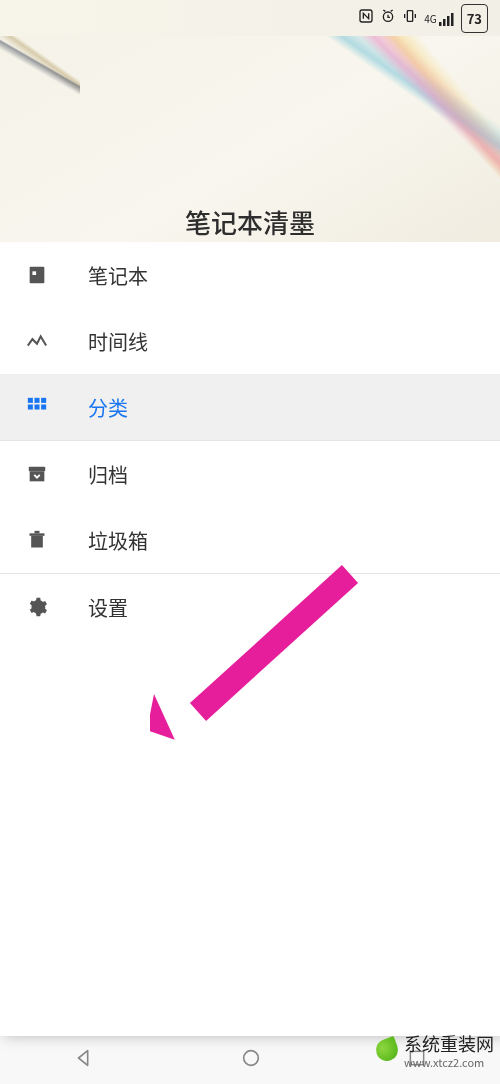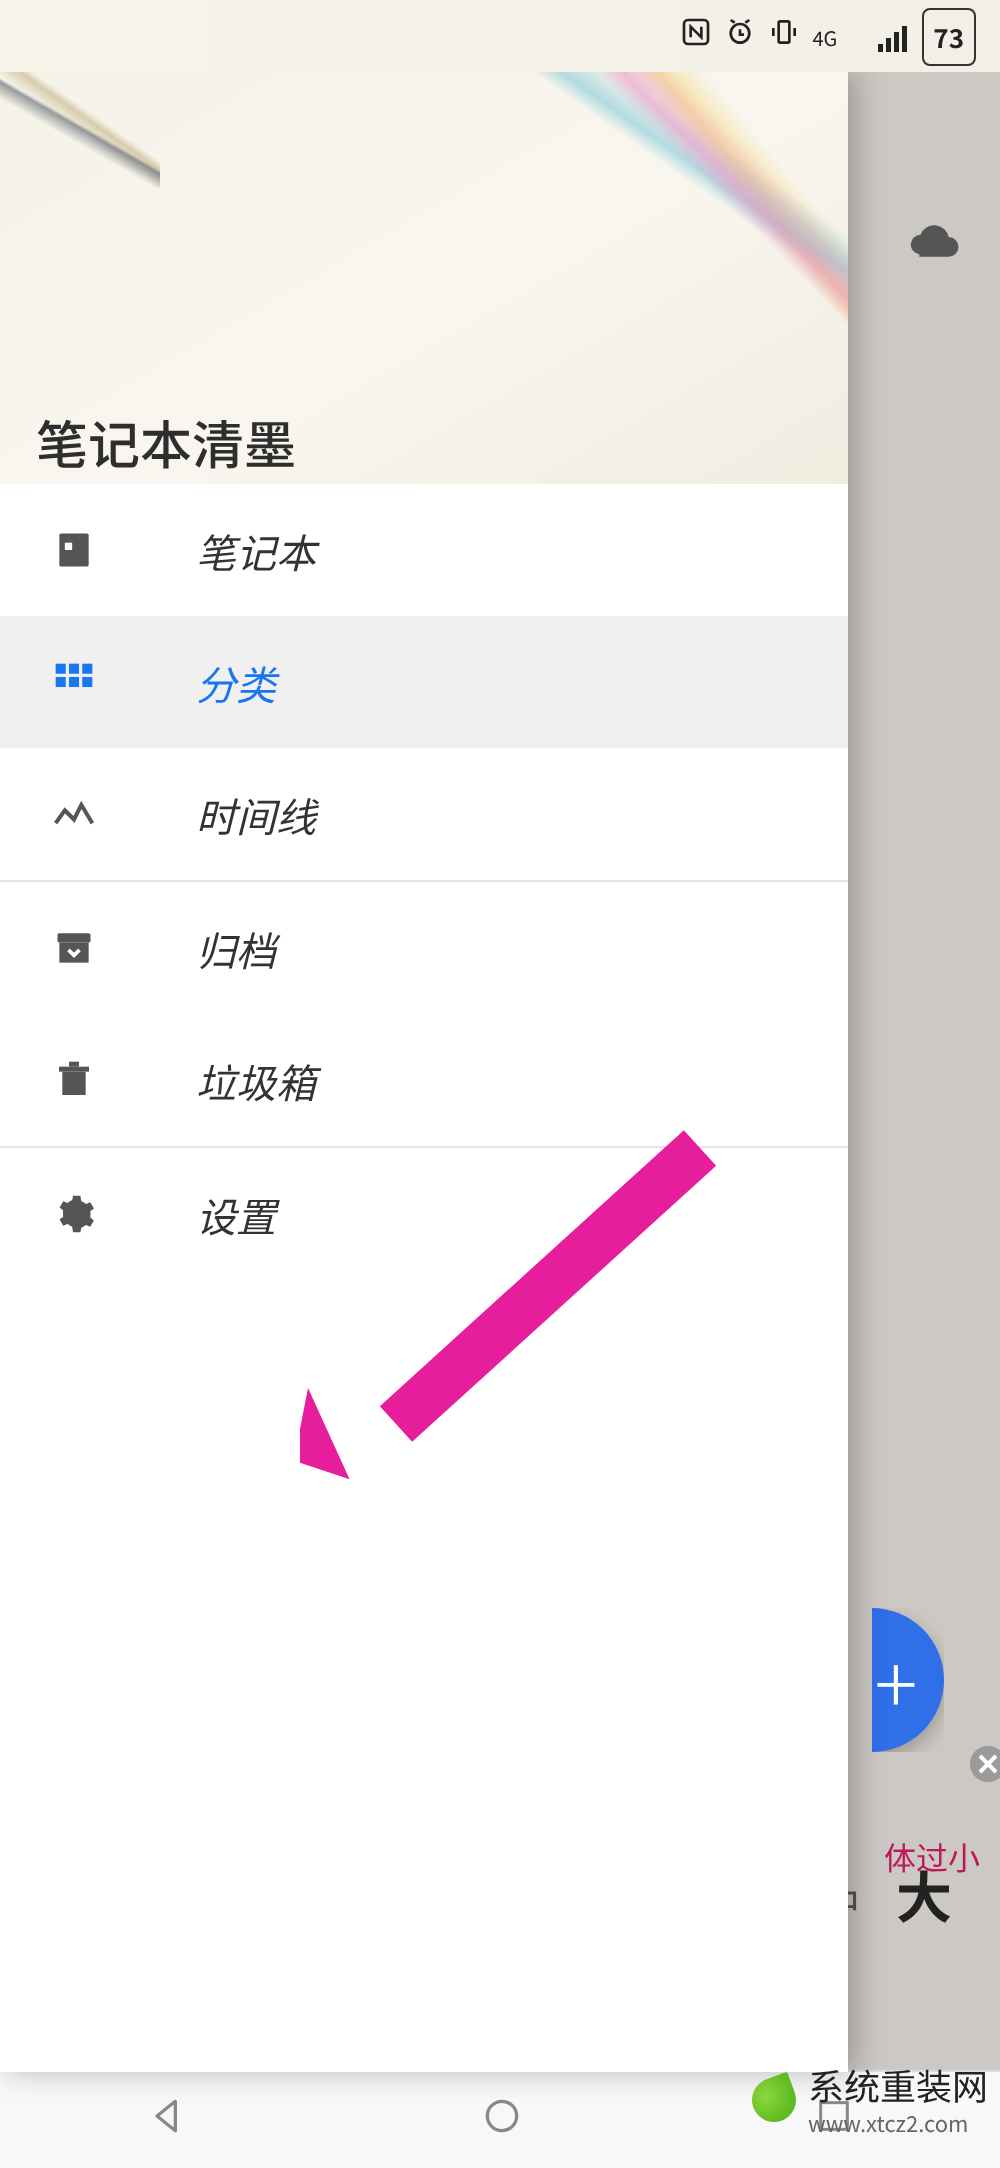--- a/index.html
+++ b/index.html
@@ -87,27 +87,28 @@
     border-top: 1px solid #ddd;
     display: flex;
     align-items: center;
     justify-content: space-around;
     color: #888;
   }
   .drawer {
     position: absolute;
     top: 36px;
     left: 0;
-    width: 424px;
+    width: 500px;
     bottom: 48px;
     background: #fff;
     box-shadow: 4px 0 14px rgba(0,0,0,0.25);
     z-index: 40;
     display: flex;
     flex-direction: column;
+    text-align: center;
   }
   .drawer-header {
     height: 206px;
     background: linear-gradient(150deg,#f5f3e8 0%,#f8f6ee 55%,#f0ece0 100%);
     position: relative;
     padding: 0 18px;
     display: flex;
     flex-direction: column;
     justify-content: flex-end;
     box-sizing: border-box;
@@ -153,24 +154,23 @@
     padding: 0 22px;
   }
   .menu-item .mi-icon {
     width: 30px;
     display: flex;
     justify-content: center;
     color: #555;
   }
   .menu-item.active .mi-icon { color: #1976f2; }
   .menu-item .mi-label {
-    margin-left: 46px;
+    margin-left: 36px;
     font-size: 20px;
     color: #333;
-    font-style: italic;
   }
   .menu-item.active {
     background: #f0f0f0;
   }
   .menu-item.active .mi-label {
     color: #1976f2;
   }
   .divider {
     height: 1px;
     background: #e4e4e4;
@@ -226,21 +226,21 @@
           <path d="M12 10v4h3M5 3l3 2M19 3l-3 2"></path>
         </svg>
     </span>
     <span>
       <svg width="16" height="16" viewBox="0 0 24 24" fill="none" stroke="#222" stroke-width="2">
           <rect x="8" y="4" width="8" height="16" rx="1"></rect>
           <path d="M4 9v6M20 9v6"></path>
         </svg>
     </span>
     <span style="display:flex;align-items:flex-end;gap:1px;">
-      <span style="font-size:10px;margin-right:19px;">4G</span>
+      <span style="font-size:10px;margin-right:1px;">4G</span>
       <svg width="16" height="14">
           <rect x="0" y="10" width="2.5" height="4" fill="#222"></rect>
           <rect x="4" y="7" width="2.5" height="7" fill="#222"></rect>
           <rect x="8" y="4" width="2.5" height="10" fill="#222"></rect>
           <rect x="12" y="1" width="2.5" height="13" fill="#222"></rect>
         </svg>
     </span>
     <span class="batt">73</span>
   </div>
 
@@ -279,41 +279,41 @@
       <div class="menu-item">
         <span class="mi-icon">
           <svg width="22" height="22" viewBox="0 0 24 24" fill="#555">
               <rect x="4" y="3" width="16" height="18" rx="1"></rect>
               <rect x="7" y="8" width="4" height="4" fill="#fff"></rect>
             </svg>
         </span>
         <span class="mi-label">笔记本</span>
       </div>
 
+      <div class="menu-item">
+        <span class="mi-icon">
+          <svg width="24" height="22" viewBox="0 0 24 24" fill="none" stroke="#555" stroke-width="2.2">
+              <path d="M2 17l5-7 5 5 4-8 6 10"></path>
+            </svg>
+        </span>
+        <span class="mi-label">时间线</span>
+      </div>
+
       <div class="menu-item active">
         <span class="mi-icon">
           <svg width="22" height="22" viewBox="0 0 24 24" fill="#1976f2">
               <rect x="2" y="2" width="5.5" height="5.5"></rect>
               <rect x="9.25" y="2" width="5.5" height="5.5"></rect>
               <rect x="16.5" y="2" width="5.5" height="5.5"></rect>
               <rect x="2" y="9.25" width="5.5" height="5.5"></rect>
               <rect x="9.25" y="9.25" width="5.5" height="5.5"></rect>
               <rect x="16.5" y="9.25" width="5.5" height="5.5"></rect>
             </svg>
         </span>
         <span class="mi-label">分类</span>
-      </div>
-
-      <div class="menu-item">
-        <span class="mi-icon">
-          <svg width="24" height="22" viewBox="0 0 24 24" fill="none" stroke="#555" stroke-width="2.2">
-              <path d="M2 17l5-7 5 5 4-8 6 10"></path>
-            </svg>
-        </span>
-        <span class="mi-label">时间线</span>
       </div>
 
       <div class="divider"></div>
 
 
       <div class="menu-item">
         <span class="mi-icon">
           <svg width="22" height="22" viewBox="0 0 24 24" fill="#555">
               <rect x="3" y="4" width="18" height="5" rx="1"></rect>
               <rect x="4" y="9" width="16" height="11"></rect>

